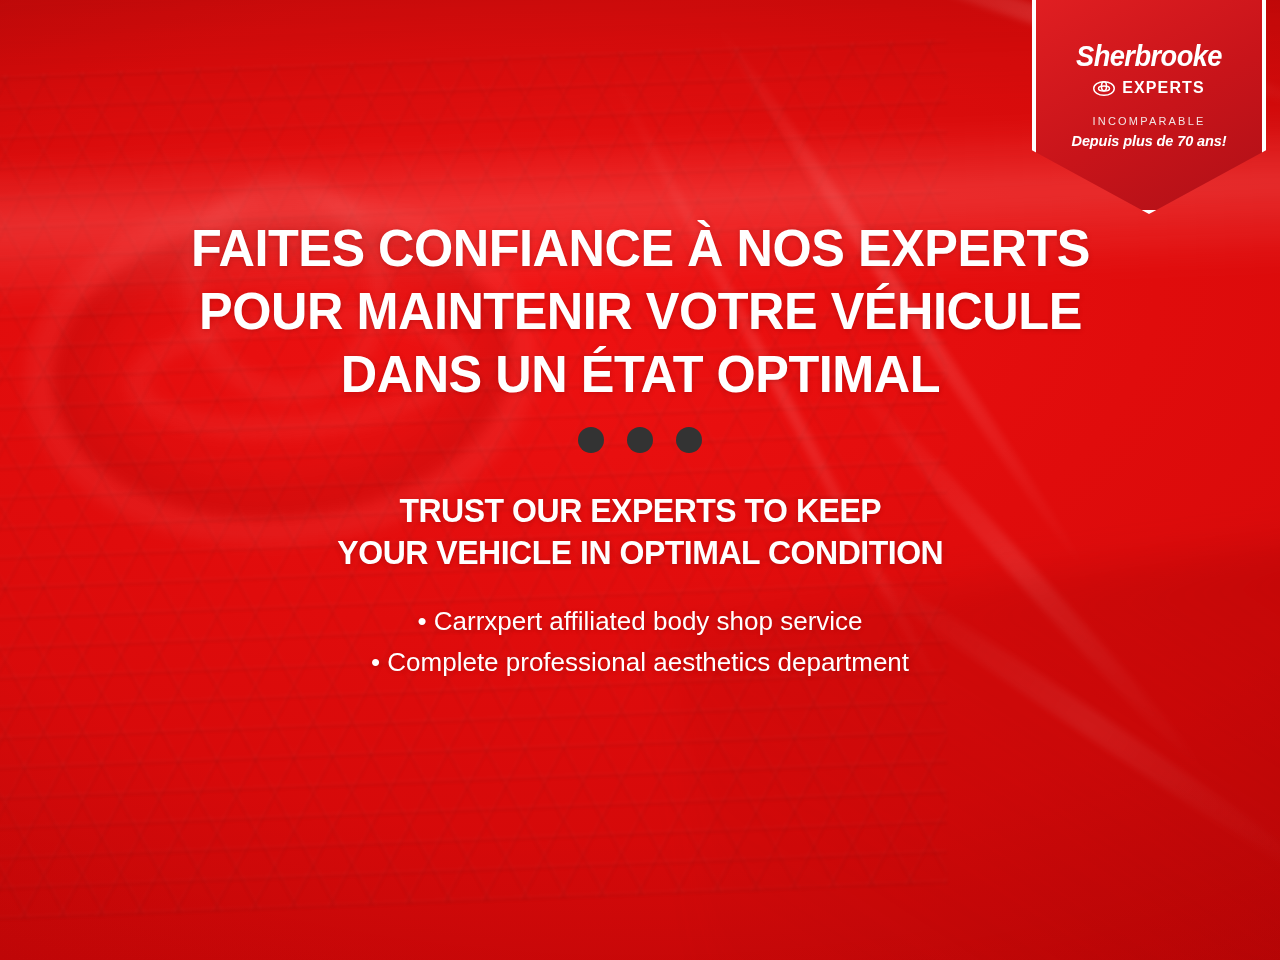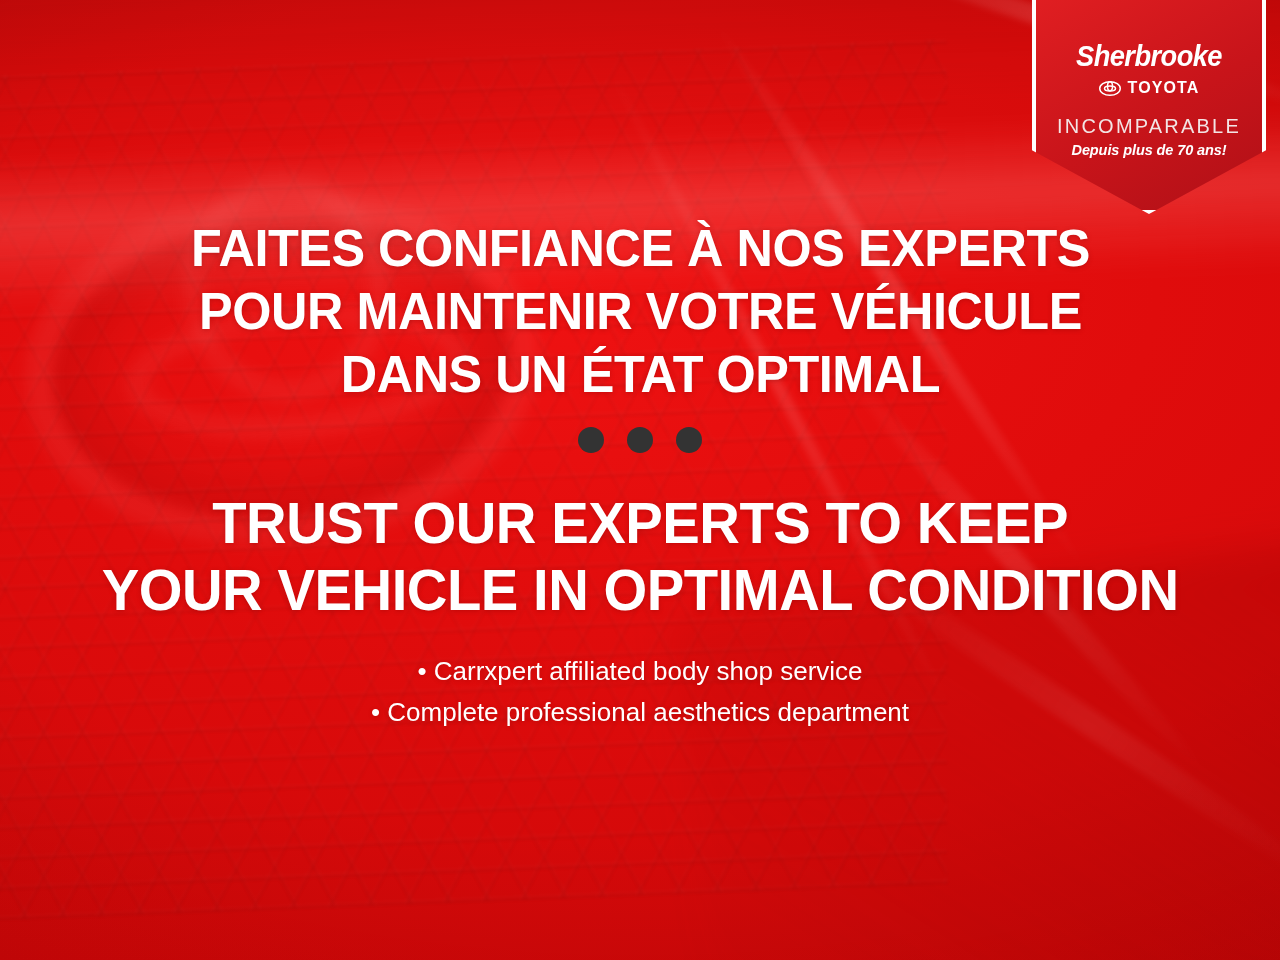--- a/index.html
+++ b/index.html
@@ -161,21 +161,21 @@
   .badge-marque-text {
     font-size: 16px;
     font-weight: 700;
     letter-spacing: 1.1px;
     color: #ffffff;
     line-height: 1;
   }
 
   .badge-tagline {
     margin-top: 20px;
-    font-size: 20px;
+    font-size: 11px;
     font-weight: 400;
     letter-spacing: 2.2px;
     color: #f3e4e4;
     line-height: 1;
   }
   .badge-subtagline {
     margin-top: 7px;
     font-size: 14.5px;
     font-weight: 700;
     font-style: italic;
@@ -233,21 +233,21 @@
   }
   .dot {
     width: 26px;
     height: 26px;
     border-radius: 50%;
     background: #333333;
   }
 
   .headline-en {
     margin-top: 41px;
-    font-size: 58px;
+    font-size: 33px;
   }
   .headline-en .hl-line { margin-bottom: 9px; }
 
   .bullets-en {
     margin-top: 30px;
     font-size: 26px;
     text-align: center;
   }
   .bullets-en .bullet-line { margin-bottom: 15px; }
 </style>
@@ -273,21 +273,21 @@
     <div class="badge-wordmark">Sherbrooke</div>
 
     <div class="badge-marque">
       <span>
         <svg class="toyota-emblem" width="22" height="15" viewBox="0 0 44 30" aria-hidden="true">
           <ellipse cx="22" cy="15" rx="20.5" ry="13.5" fill="none" stroke="#ffffff" stroke-width="3"></ellipse>
           <ellipse cx="22" cy="15" rx="11" ry="5" fill="none" stroke="#ffffff" stroke-width="3"></ellipse>
           <ellipse cx="22" cy="10.5" rx="5" ry="9" fill="none" stroke="#ffffff" stroke-width="3"></ellipse>
         </svg>
       </span>
-      <span class="badge-marque-text">TOYOTA</span>
+      <span class="badge-marque-text">EXPERTS</span>
     </div>
 
     <div class="badge-tagline">INCOMPARABLE</div>
     <div class="badge-subtagline">Depuis plus de 70 ans!</div>
   </div>
 
   <div class="content">
 
     <div class="headline headline-fr">
       <span class="hl-line">FAITES CONFIANCE À NOS EXPERTS</span>

